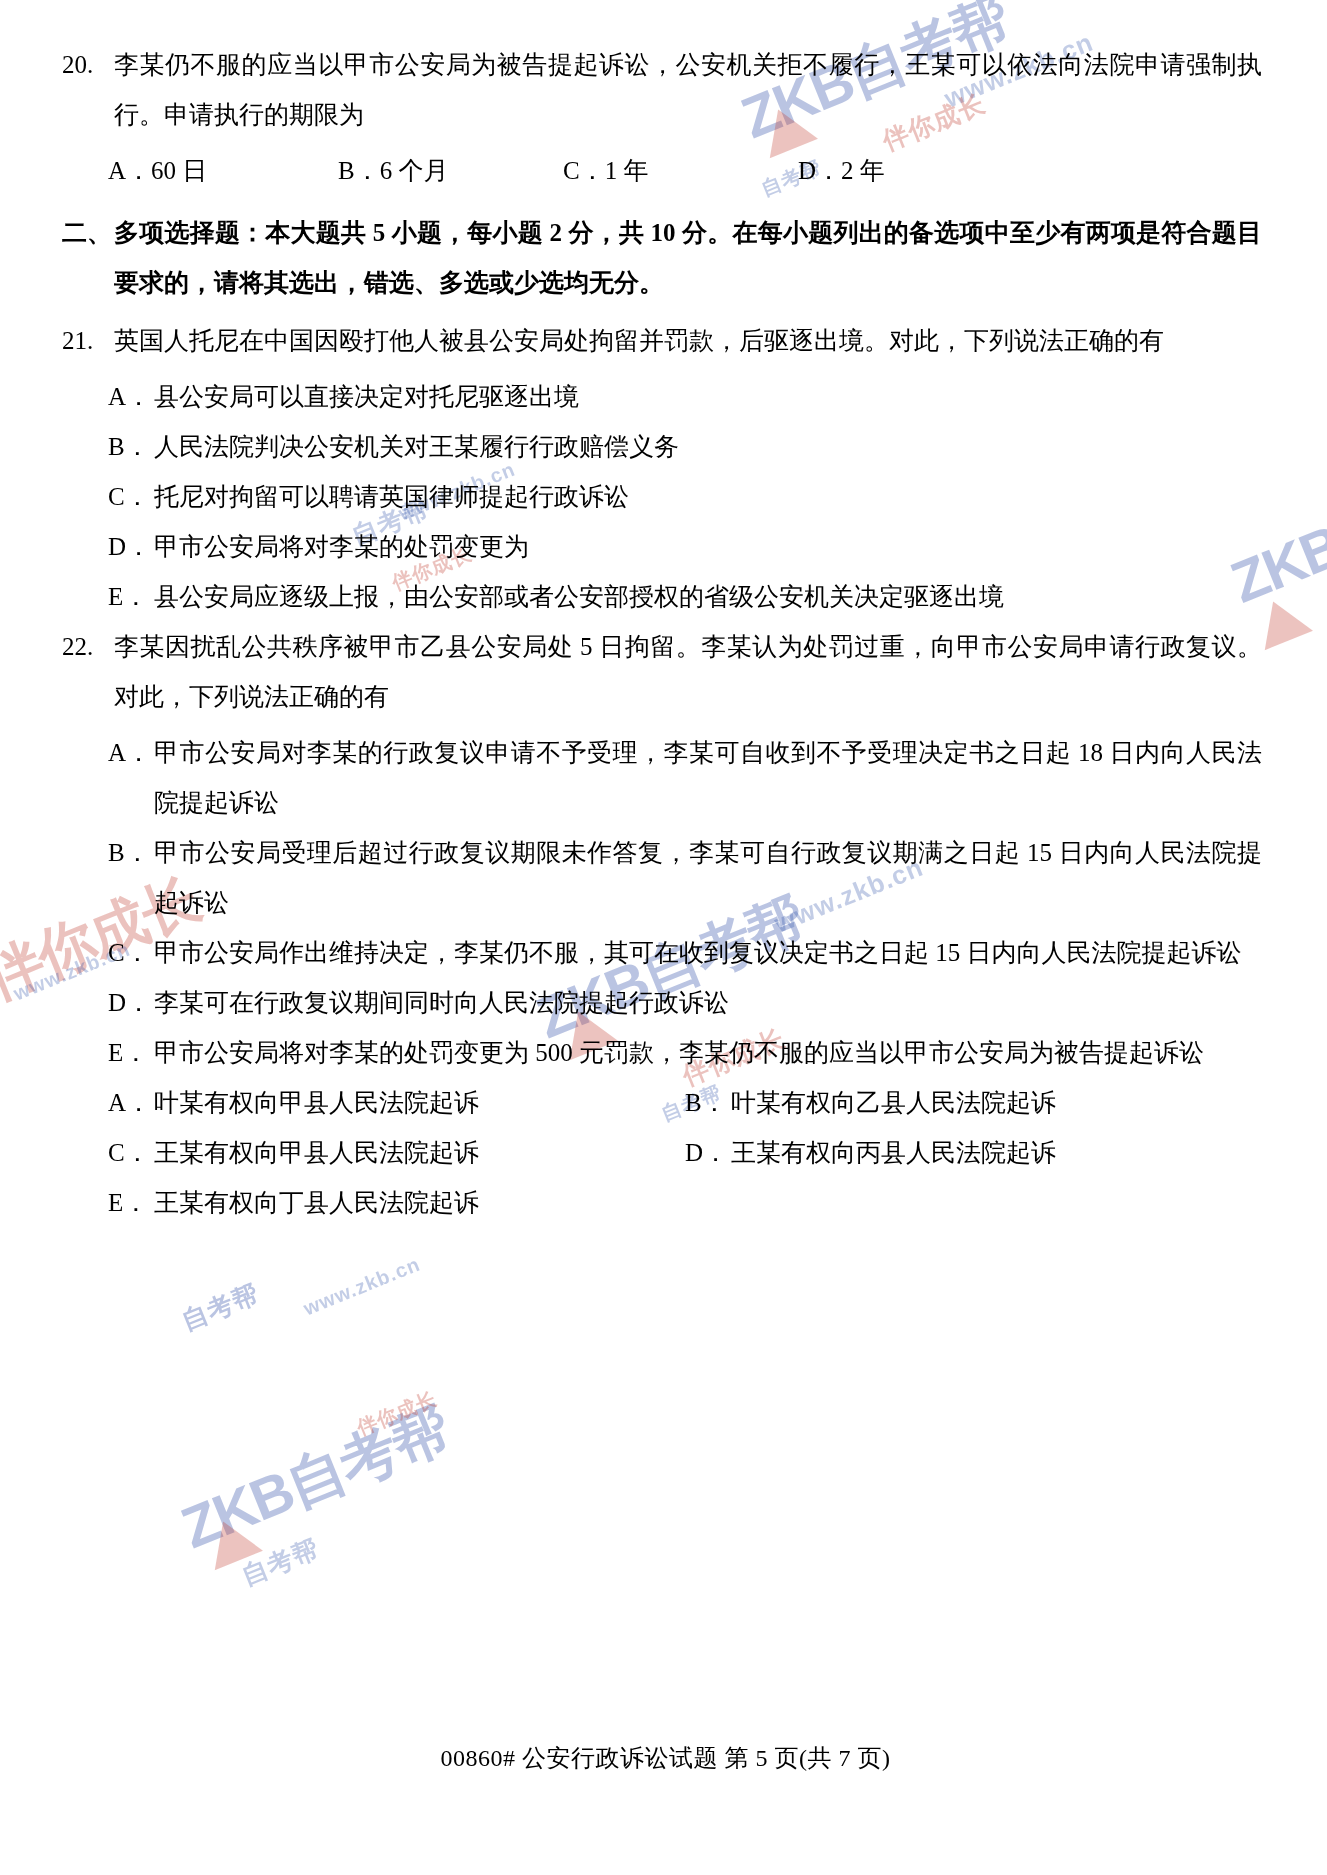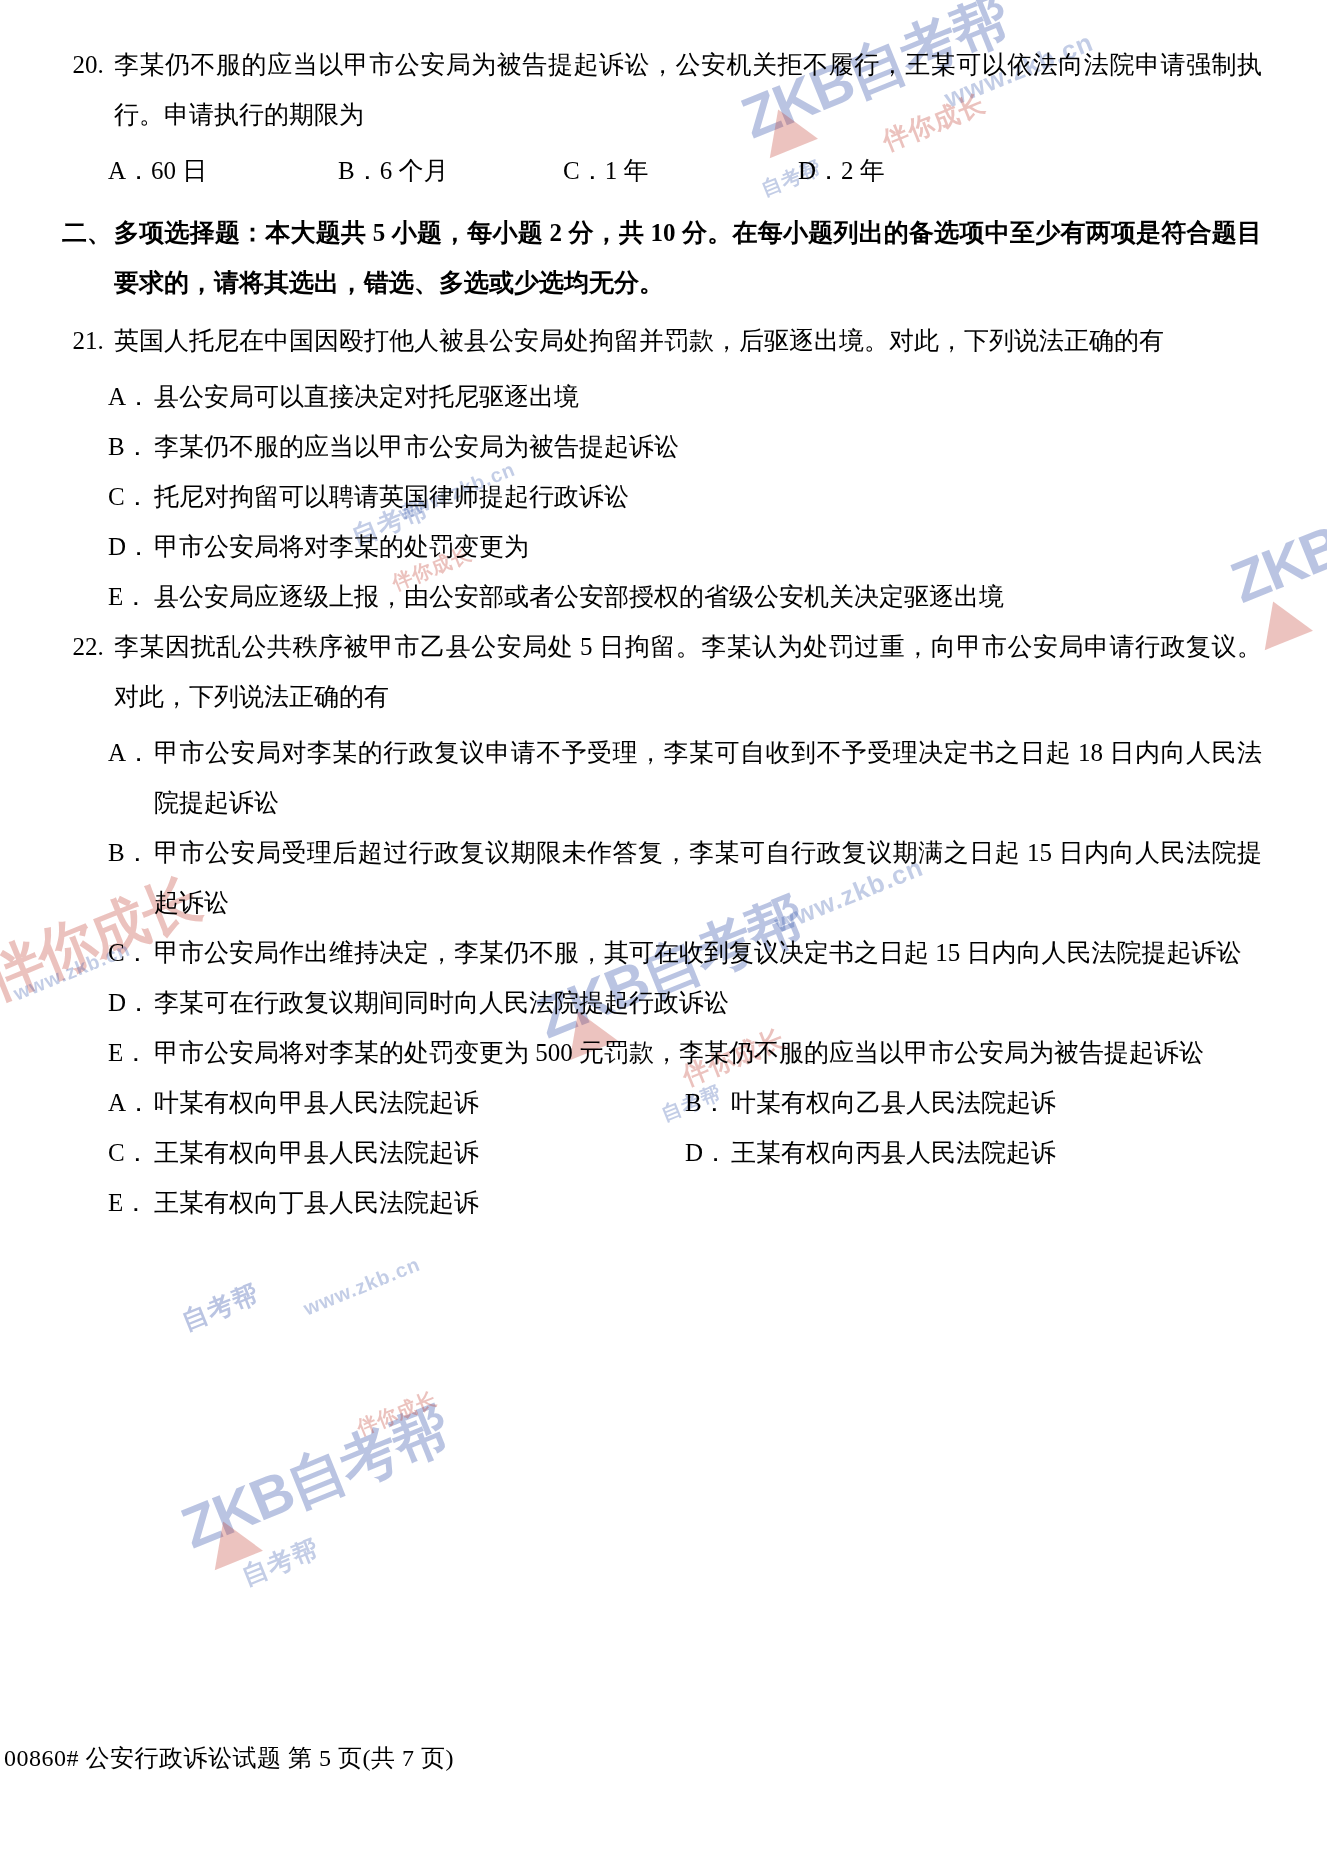--- a/index.html
+++ b/index.html
@@ -33,21 +33,21 @@
   .qblock {
     display: flex;
     align-items: flex-start;
     margin-bottom: 6px;
   }
   .qnum {
     width: 52px;
     flex: 0 0 52px;
     font-size: 25px;
     line-height: 50px;
-    text-align: center;
+    text-align: left;
     white-space: nowrap;
   }
   .qbody {
     flex: 1 1 auto;
     font-size: 25px;
     line-height: 50px;
   }
   .qtext {
     text-align: justify;
     text-justify: inter-ideograph;
@@ -119,21 +119,21 @@
     text-align: justify;
     text-justify: inter-ideograph;
   }
 
   
   .footer {
     position: absolute;
     left: 4px;
     right: 0;
     top: 1742px;
-    text-align: left;
+    text-align: center;
     font-size: 24px;
     letter-spacing: 0.5px;
   }
 
   
   .wm {
     position: absolute;
     pointer-events: none;
     user-select: none;
     font-family: "Liberation Sans", sans-serif;
@@ -242,21 +242,21 @@
         <div class="qtext">英国人托尼在中国因殴打他人被县公安局处拘留并罚款，后驱逐出境。对此，下列说法正确的有</div>
       </div>
     </div>
     <div class="opt-list">
       <div class="opt">
         <span class="lbl">A．</span>
         <span class="txt">县公安局可以直接决定对托尼驱逐出境</span>
       </div>
       <div class="opt">
         <span class="lbl">B．</span>
-        <span class="txt">李某仍不服的应当以甲市公安局为被告提起诉讼</span>
+        <span class="txt">人民法院判决公安机关对王某履行行政赔偿义务</span>
       </div>
       <div class="opt">
         <span class="lbl">C．</span>
         <span class="txt">托尼对拘留可以聘请英国律师提起行政诉讼</span>
       </div>
       <div class="opt">
         <span class="lbl">D．</span>
         <span class="txt">甲市公安局将对李某的处罚变更为</span>
       </div>
       <div class="opt">

